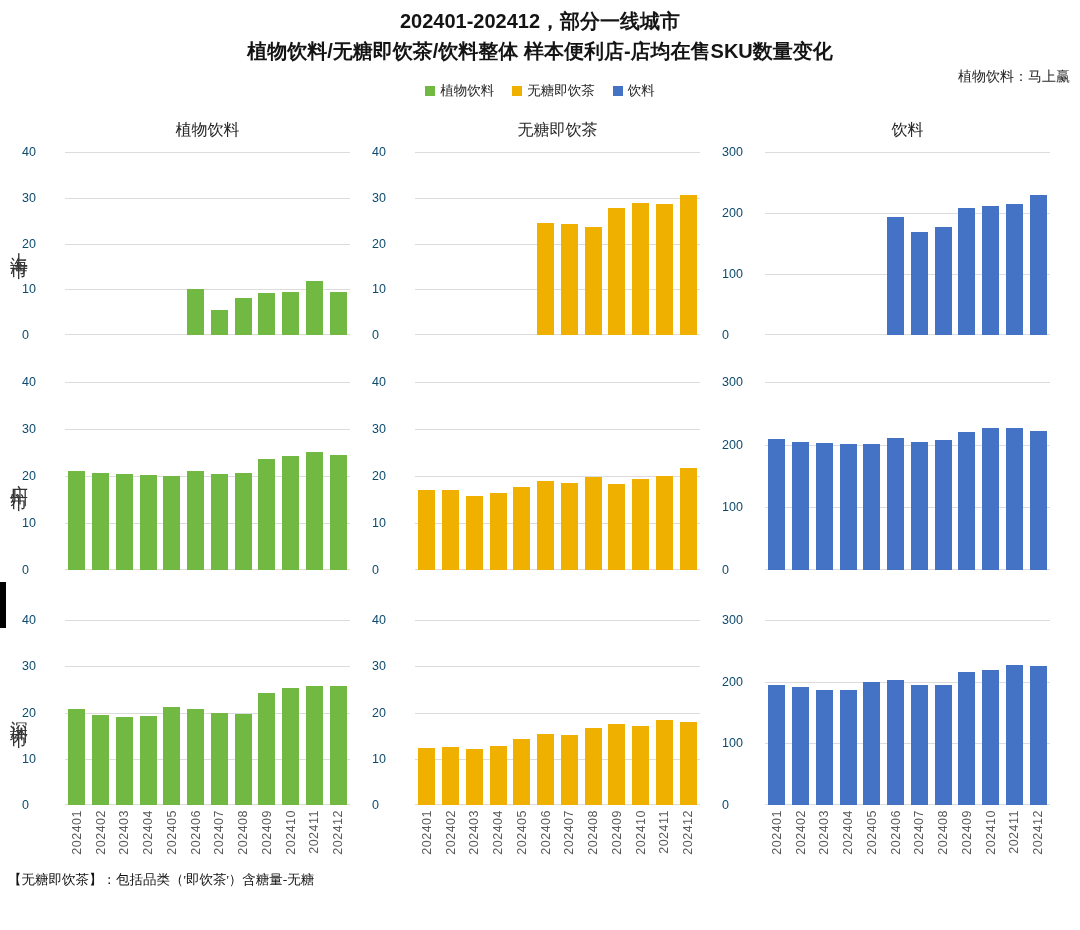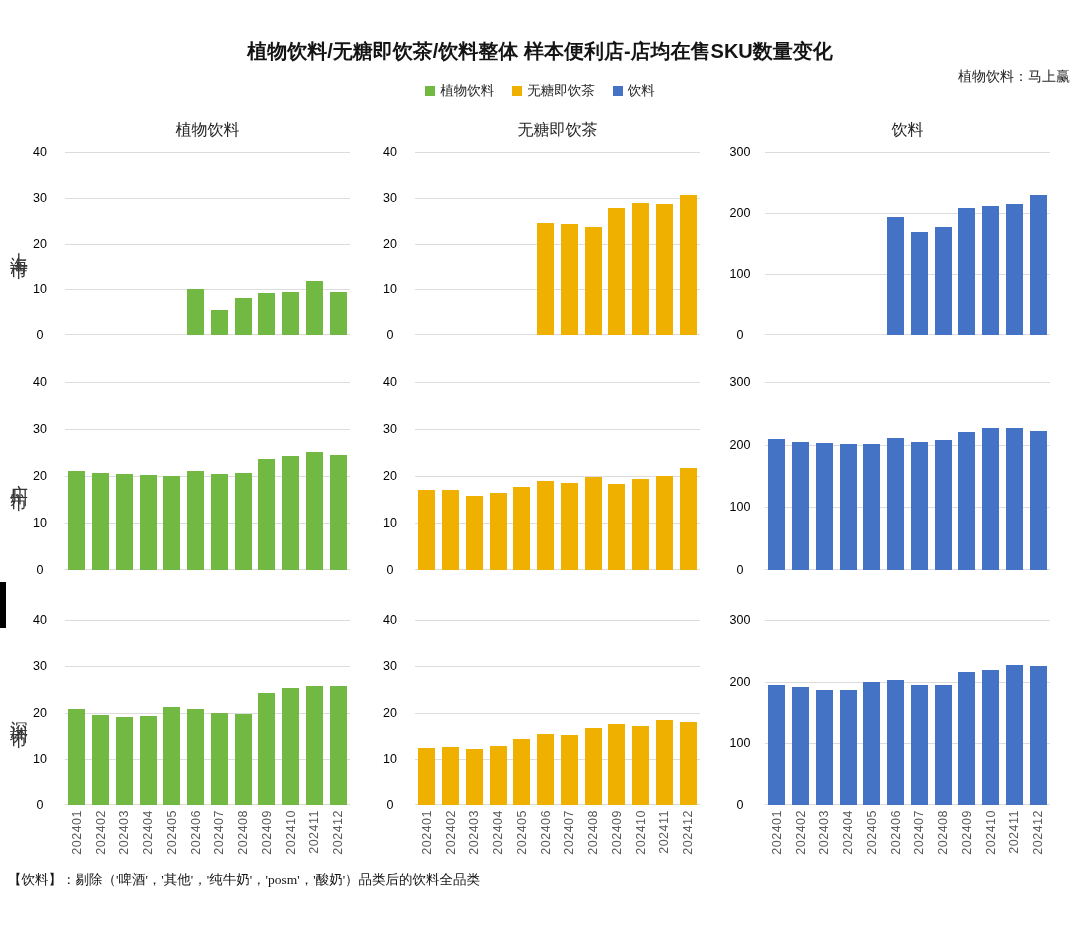--- a/index.html
+++ b/index.html
@@ -18,38 +18,39 @@
   .legend-swatch{width:10px;height:10px;display:inline-block;background:#999;}
   .col-title{position:absolute;top:120px;width:285px;text-align:center;font-size:16px;
         color:#262626;font-family:"Liberation Serif",serif;}
   .ct0{left:65px;} .ct1{left:415px;} .ct2{left:765px;}
   .row-label{position:absolute;left:7px;writing-mode:vertical-rl;text-orientation:upright;
         font-size:18px;letter-spacing:4px;color:#333;transform:translateY(-50%);
         font-family:"Liberation Serif",serif;}
   .rl0{top:244px;} .rl1{top:476px;} .rl2{top:713px;}
   .plot{position:absolute;}
   .gridline{position:absolute;left:0;right:0;height:1px;background:#dcdcdc;}
-  .ytick{position:absolute;right:calc(100% + 7px);width:36px;text-align:center;
-        font-size:12.5px;color:#000000;line-height:16px;}
+  .ytick{position:absolute;right:calc(100% + 7px);width:36px;text-align:left;
+        font-size:12.5px;color:#0c4a6e;line-height:16px;}
   .bar-row{position:absolute;left:0;right:0;top:0;bottom:0;display:flex;align-items:flex-end;}
   .slot{flex:1;display:flex;justify-content:center;align-items:flex-end;height:100%;}
   .bar{width:17px;}
   .xlabels{position:absolute;top:100%;left:0;right:0;margin-top:5px;height:58px;display:flex;}
   .xslot{flex:1;display:flex;justify-content:center;align-items:flex-start;}
   .xlab{writing-mode:vertical-rl;transform:rotate(180deg);font-size:12.5px;color:#595959;
         letter-spacing:0.5px;}
   .footnotes{position:absolute;top:871px;left:8px;font-size:13.5px;color:#141414;
         line-height:18px;font-family:"Liberation Serif",serif;}
   .artifact{position:absolute;left:0;top:582px;width:6px;height:46px;background:#000;}
 </style>
 </head>
 <body>
 
 <div class="page">
 
+  <div class="title1">202401-202412，部分一线城市</div>
   <div class="title2">植物饮料/无糖即饮茶/饮料整体 样本便利店-店均在售SKU数量变化</div>
   <div class="source">植物饮料：马上赢</div>
 
   <div class="legend">
     <div class="legend-item">
       <span class="legend-swatch" style="background: rgb(114, 185, 68);"></span>
       <span>植物饮料</span>
     </div>
     <div class="legend-item">
       <span class="legend-swatch" style="background: rgb(240, 176, 0);"></span>
@@ -594,17 +595,17 @@
             <span class="xlab">202411</span>
           </div>
           <div class="xslot">
             <span class="xlab">202412</span>
           </div>
         </div>
       </div>
     </div>
 
   <div class="footnotes">
-    <div>【饮料】：剔除（'啤酒'，'其他'，'纯牛奶'，'posm'，'酸奶'）品类后的饮料全品类</div>
+    <div>【无糖即饮茶】：包括品类（'即饮茶'）含糖量-无糖</div>
   </div>
 
   <div class="artifact"></div>
 </div>
 
 </body></html>

